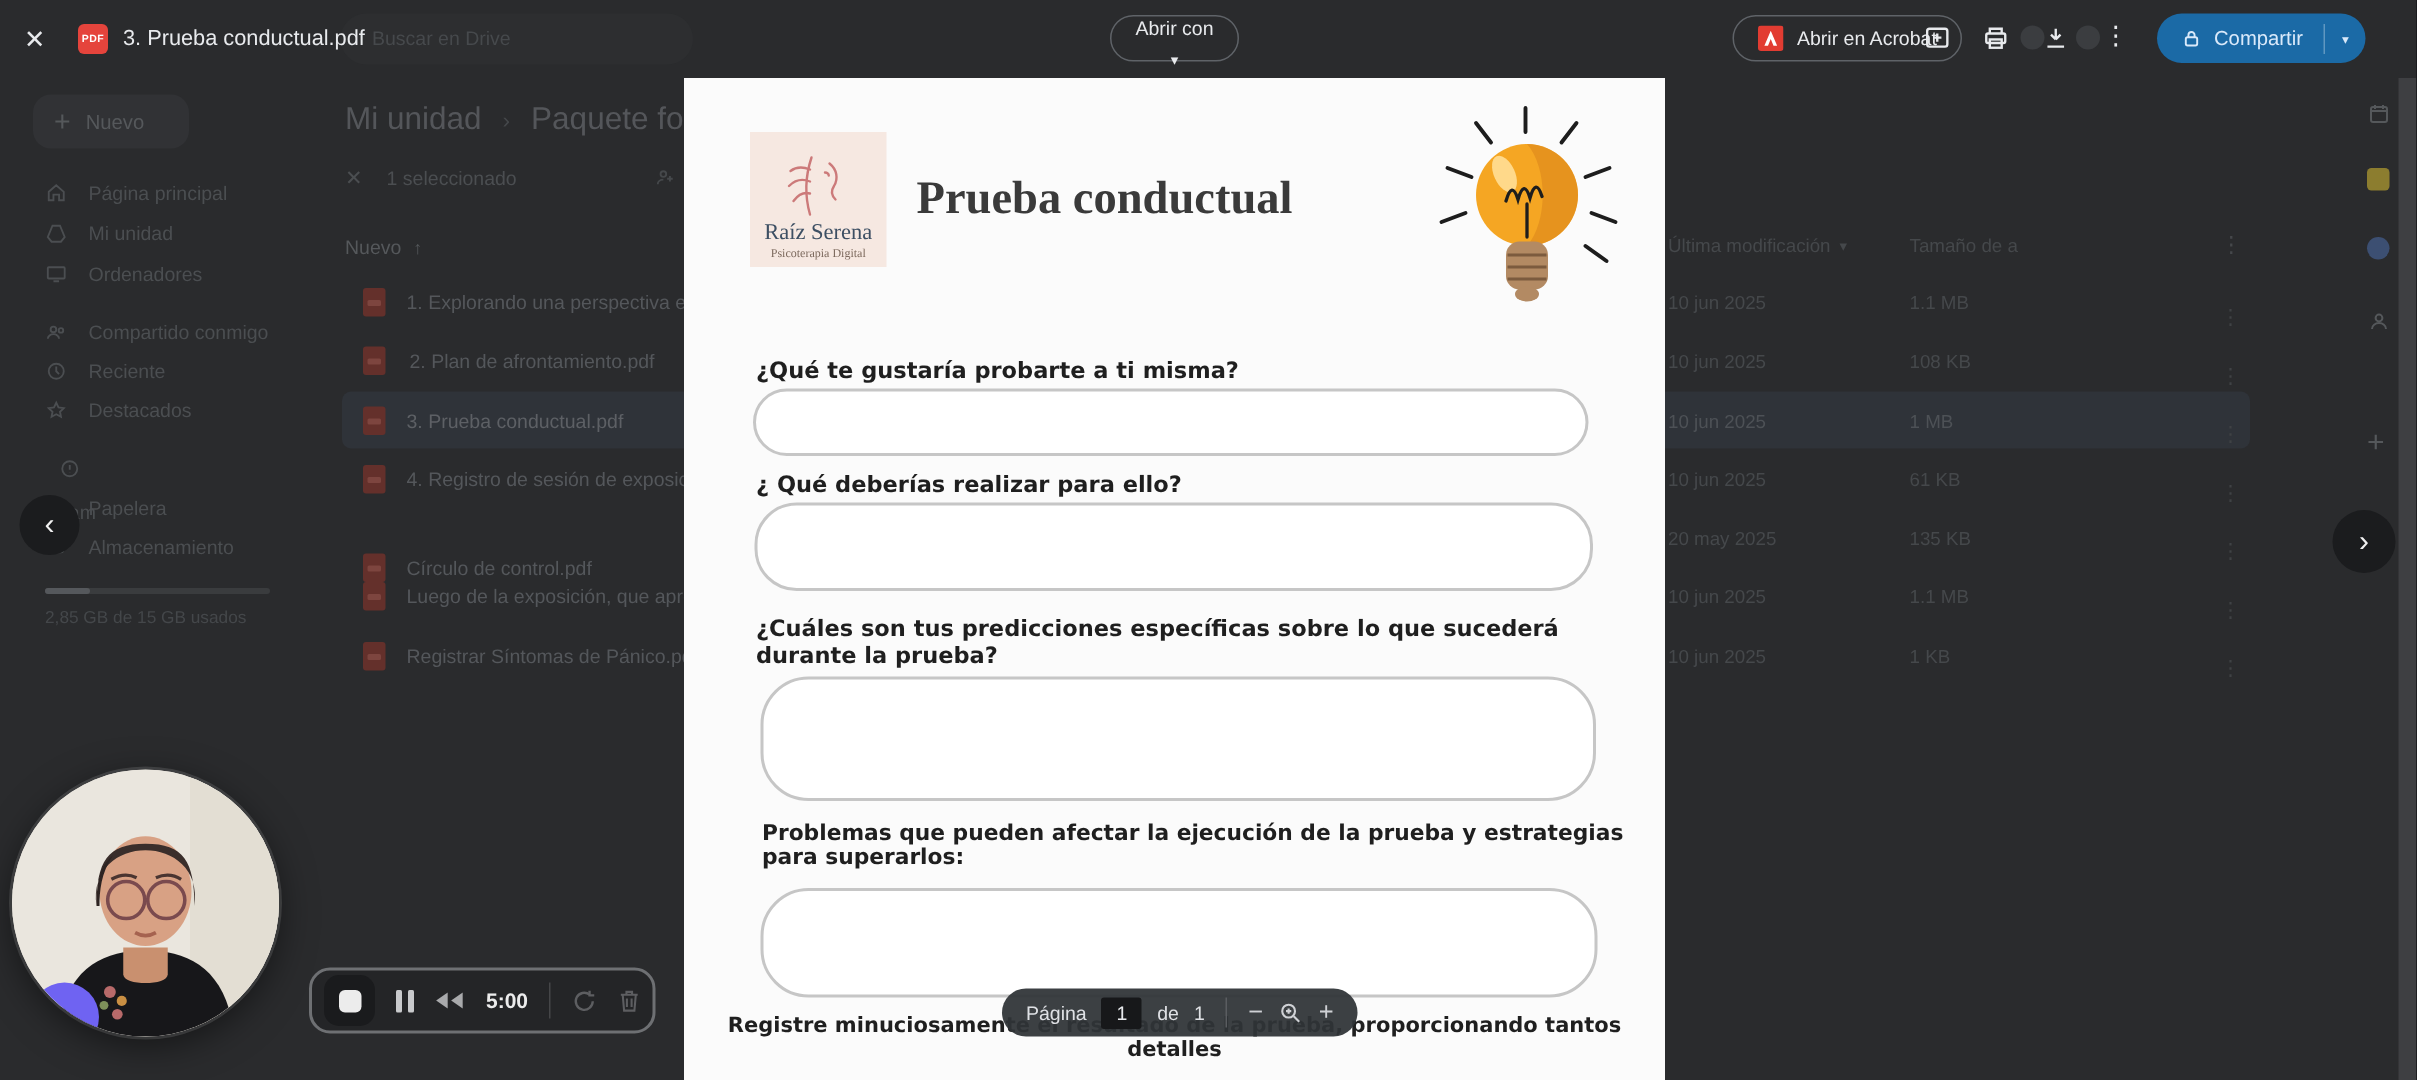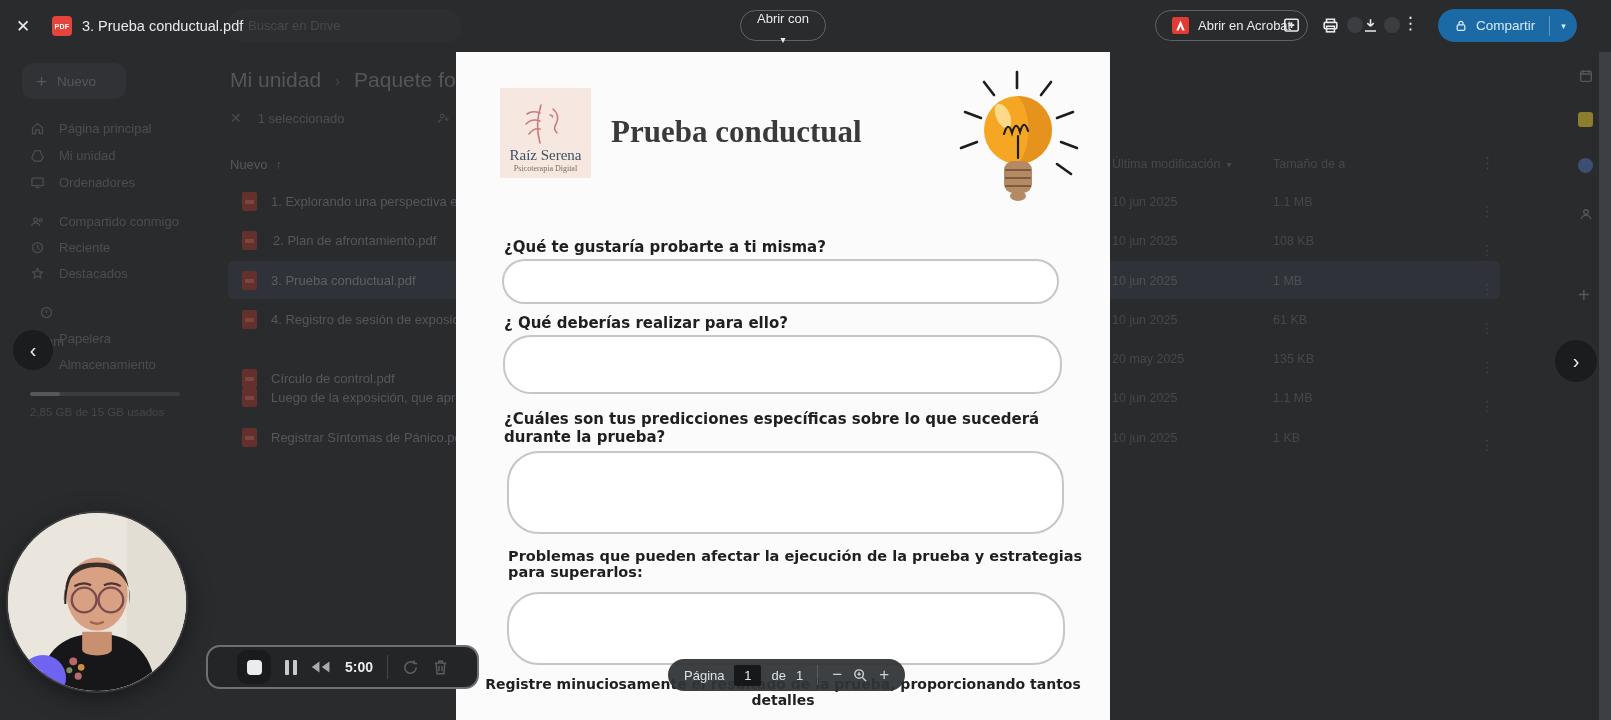--- a/index.html
+++ b/index.html
@@ -56,21 +56,21 @@
     color:#dfe1e5; font-size:13px;
   }
   #page-num-box {
     width:27px; height:21px; background:#17181a; border-radius:2px;
     display:flex; align-items:center; justify-content:center; color:#e8eaed;
   }
 
   
   #recorder {
     background:#242527; border:2px solid #6e7073; border-radius:14px;
-    display:flex; align-items:center; padding:0 29px; gap:14px; height:44px;
+    display:flex; align-items:center; padding:0 8px; gap:14px; height:44px;
   }
   #stop-wrap { width:34px; height:34px; background:#1a1b1d; border-radius:10px;
     display:flex; align-items:center; justify-content:center; }
   #stop-square { width:15px; height:15px; background:#ececec; border-radius:4px; }
   .pause-bar { width:4px; height:15px; background:#c9cacc; border-radius:1px; display:inline-block; }
 
   
   #webcam {
     border-radius:50%; overflow:hidden; background:#e9e5dc;
     box-shadow:0 0 0 2px rgba(255,255,255,0.12), 0 6px 24px rgba(0,0,0,0.5);

